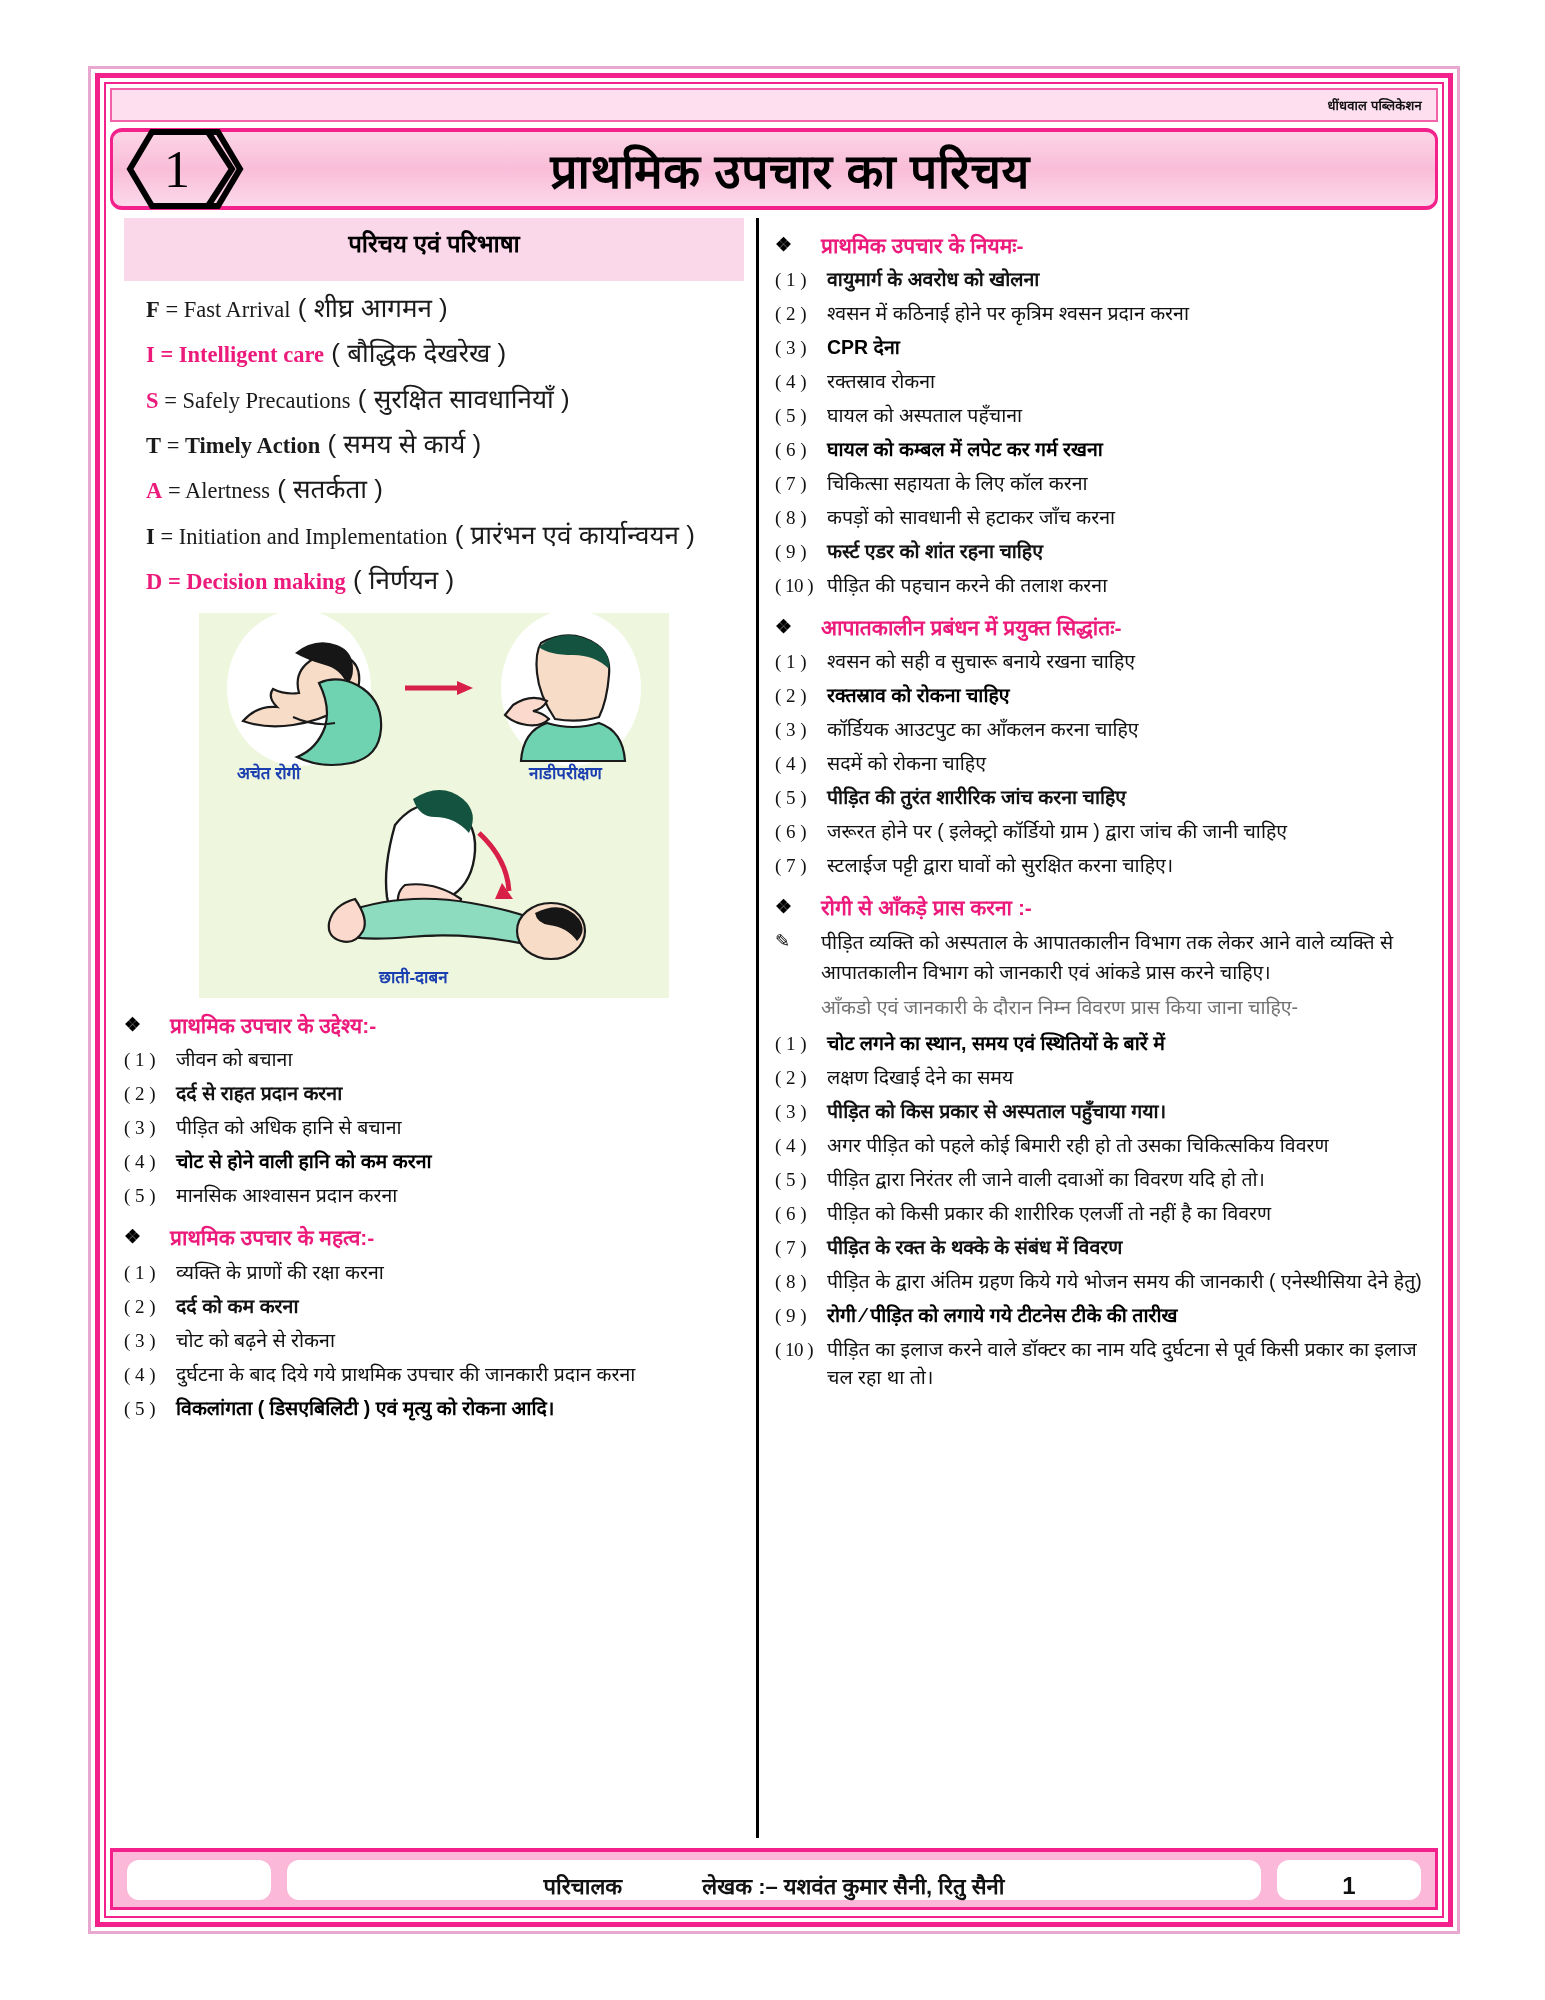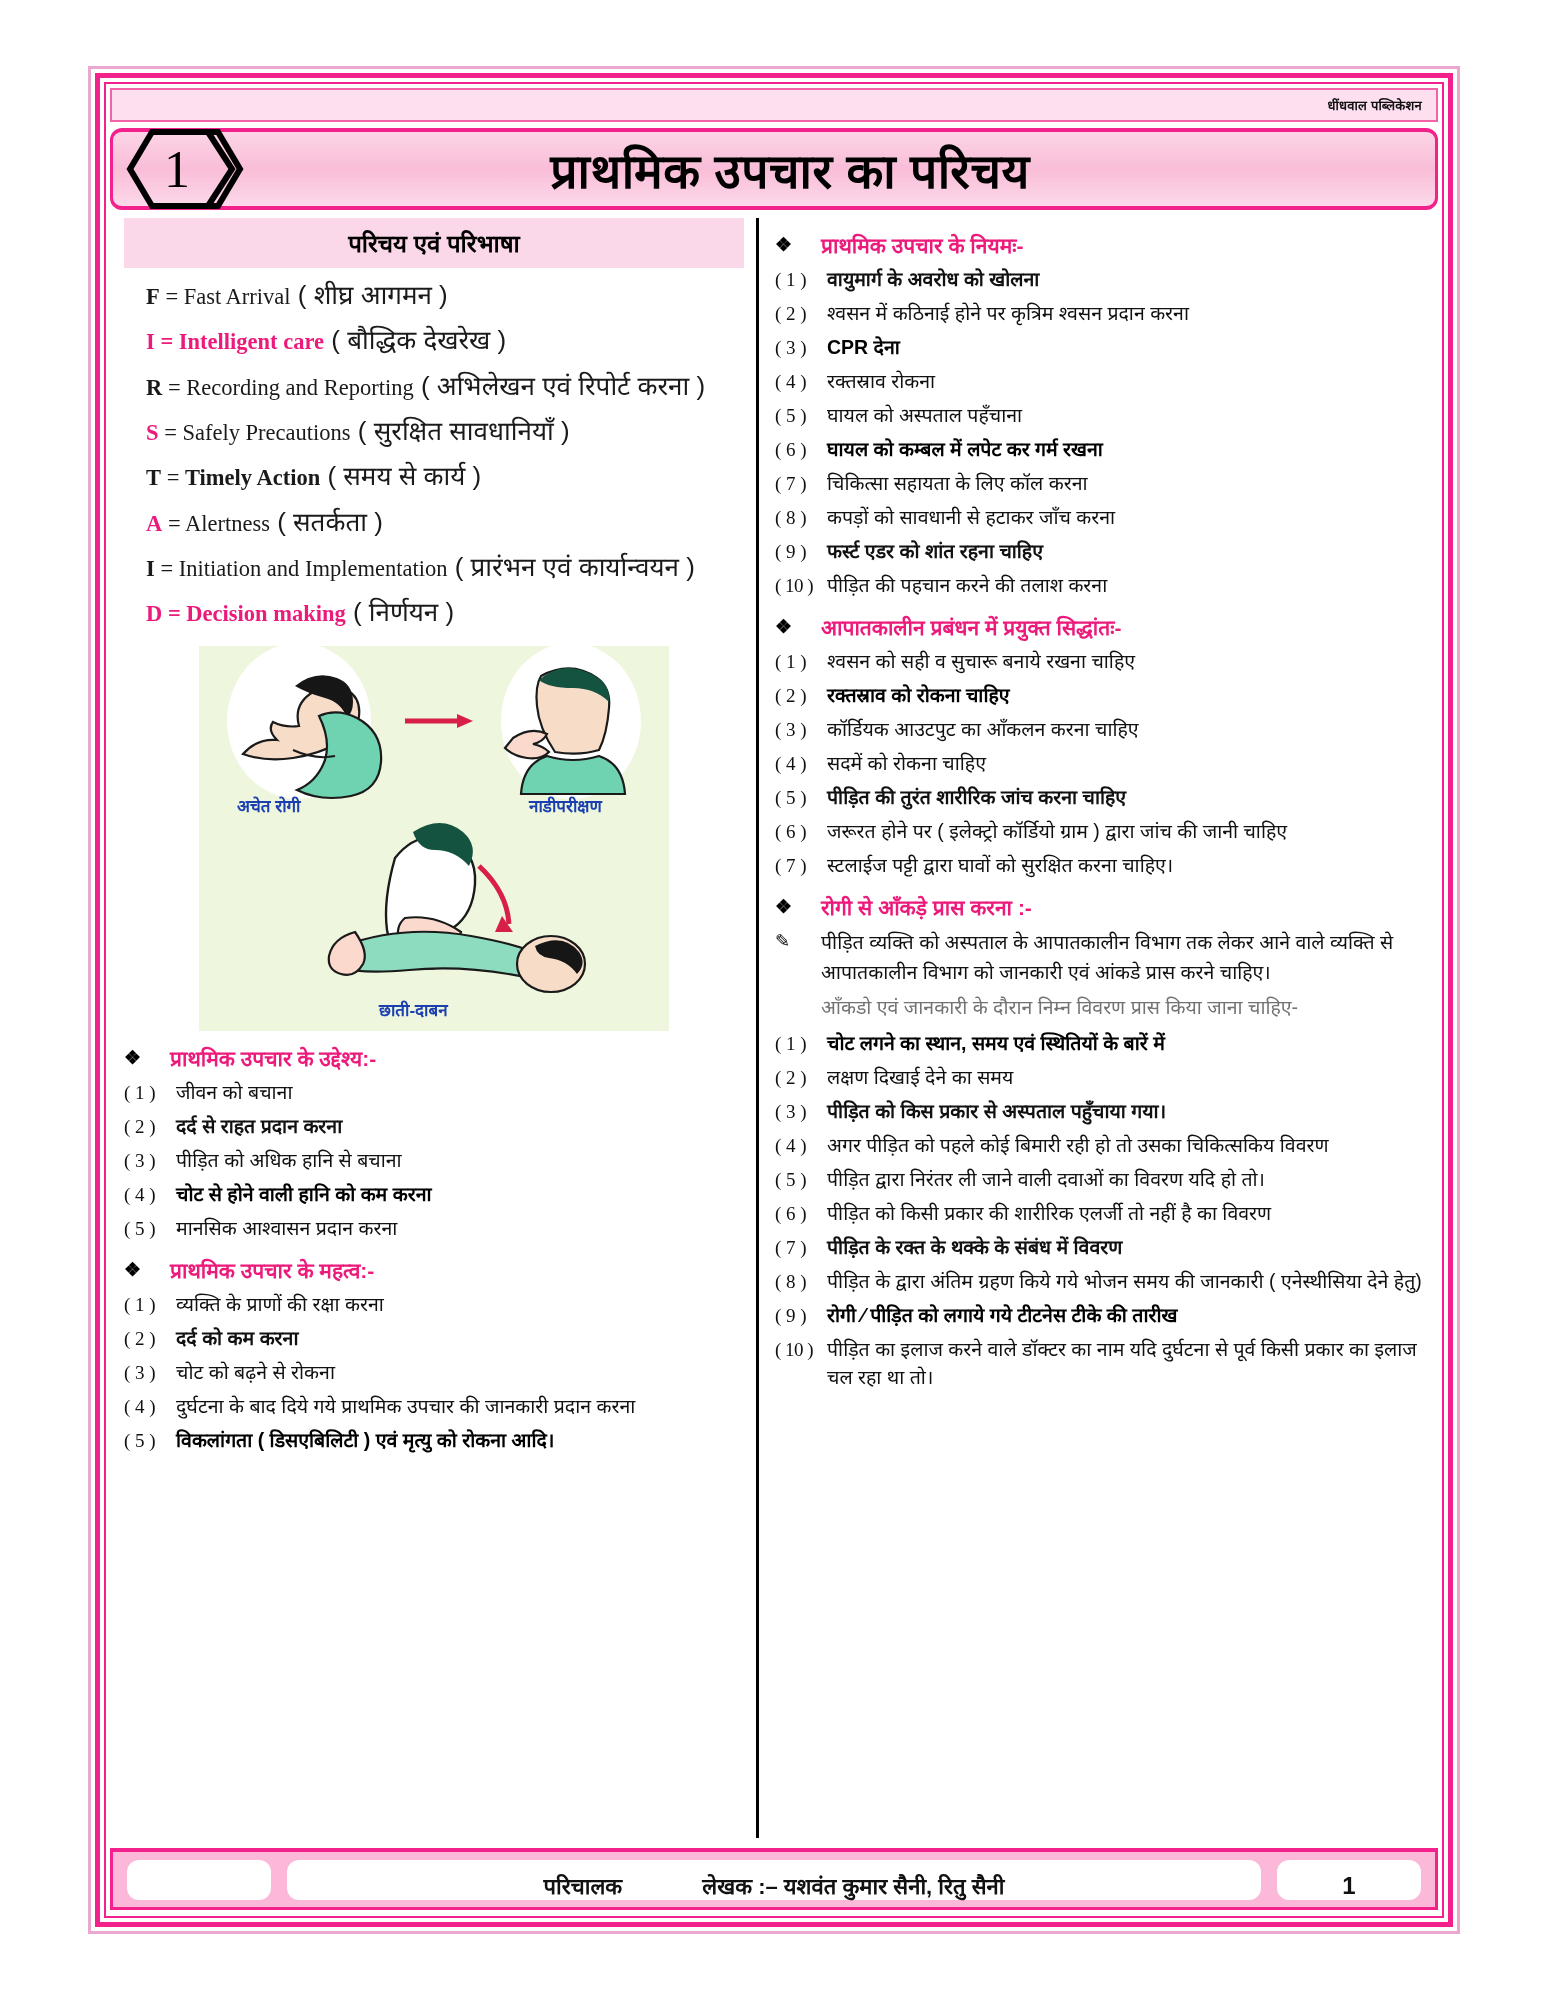--- a/index.html
+++ b/index.html
@@ -143,21 +143,21 @@
   }
 
   
   .def-head {
     background: #fbd7ea;
     text-align: center;
     font-family: "Liberation Sans", sans-serif;
     font-weight: 700;
     font-size: 24px;
     color: #000;
-    padding: 8px 0 9px;
+    padding: 8px 0 22px;
     margin-bottom: 10px;
   }
 
   .acro-list { list-style: none; padding-left: 22px; }
   .acro-item {
     font-family: "Liberation Serif", "Liberation Sans", serif;
     font-size: 22.5px;
     color: #1a1a1a;
     line-height: 1.32;
     margin-bottom: 11px;
@@ -313,21 +313,20 @@
 
   <div class="columns">
 
     <div class="col-left">
 
       <div class="def-head">परिचय एवं परिभाषा</div>
 
       <ul class="acro-list" id="acro-list">
           <li class="acro-item"><span class="ltr">F</span><span> = </span><span class="eng">Fast Arrival</span><span class="hin"> ( शीघ्र आगमन )</span></li>
           <li class="acro-item pink"><span class="ltr">I</span><span> = </span><span class="eng">Intelligent care</span><span class="hin"> ( बौद्धिक देखरेख )</span></li>
-          <li class="acro-item"><span class="ltr">R</span><span> = </span><span class="eng">Recording and Reporting</span><span class="hin"> ( अभिलेखन एवं रिपोर्ट करना )</span></li>
           <li class="acro-item"><span class="ltr" style="color: rgb(236, 26, 123);">S</span><span> = </span><span class="eng">Safely Precautions</span><span class="hin"> ( सुरक्षित सावधानियाँ )</span></li>
           <li class="acro-item boldline"><span class="ltr">T</span><span> = </span><span class="eng">Timely Action</span><span class="hin"> ( समय से कार्य )</span></li>
           <li class="acro-item"><span class="ltr" style="color: rgb(236, 26, 123);">A</span><span> = </span><span class="eng">Alertness</span><span class="hin"> ( सतर्कता )</span></li>
           <li class="acro-item"><span class="ltr">I</span><span> = </span><span class="eng">Initiation and Implementation</span><span class="hin"> ( प्रारंभन एवं कार्यान्वयन )</span></li>
           <li class="acro-item pink"><span class="ltr">D</span><span> = </span><span class="eng">Decision making</span><span class="hin"> ( निर्णयन )</span></li>
         </ul>
 
       <div class="illus">
         <svg width="470" height="385" viewBox="0 0 470 385" aria-hidden="true">
 

